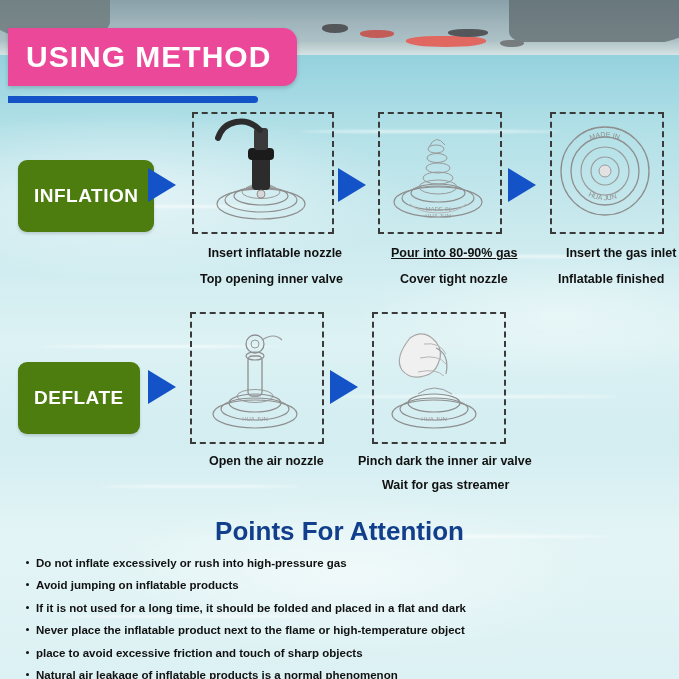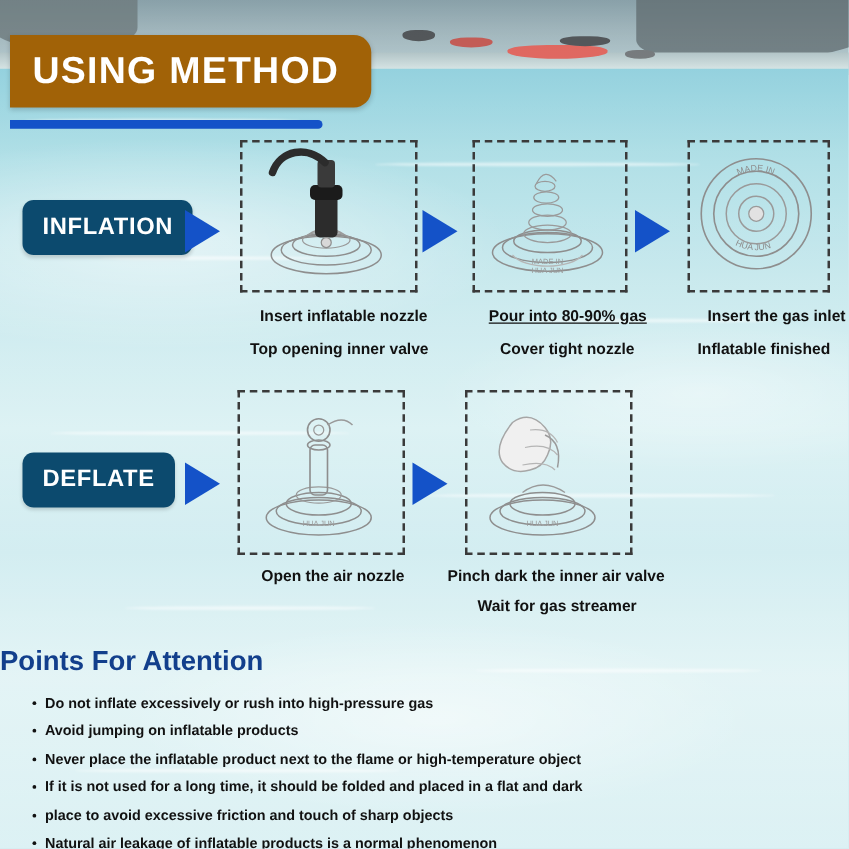--- a/index.html
+++ b/index.html
@@ -79,46 +79,46 @@
     position: absolute;
     left: 0; top: 0; width: 679px; height: 679px;
     background: linear-gradient(180deg, rgba(255,255,255,.18) 0%, rgba(255,255,255,.30) 45%, rgba(255,255,255,.42) 100%);
     pointer-events: none;
   }
 
   
   .title-bar {
     position: absolute;
     left: 8px; top: 28px;
-    background: #a16207;
+    background: #ec4899;
     color: #fff;
     font-size: 30px;
     font-weight: bold;
     letter-spacing: 1px;
     padding: 12px 26px 12px 18px;
     border-radius: 0 14px 14px 0;
     box-shadow: 0 2px 4px rgba(0,0,0,.18);
   }
   .title-underline {
     position: absolute;
     left: 8px; top: 96px;
     width: 250px; height: 7px;
     background: #1452c8;
     border-radius: 0 4px 4px 0;
   }
 
   
   .seclabel {
     position: absolute;
-    background: #0c4a6e;
+    background: #4d7c0f;
     color: #fff;
     font-size: 19px;
     font-weight: bold;
     letter-spacing: .5px;
-    padding: 11px 16px;
+    padding: 25px 16px;
     border-radius: 9px;
     box-shadow: 0 2px 3px rgba(0,0,0,.15);
   }
   .seclabel.inflation { left: 18px; top: 160px; }
   .seclabel.deflate   { left: 18px; top: 362px; }
 
   
   .arrow {
     position: absolute;
     width: 0; height: 0;
@@ -143,22 +143,22 @@
     font-weight: bold;
     white-space: nowrap;
     margin-left: 10px;
   }
 
   
   .attn-title {
     position: absolute;
     left: 0; top: 516px;
     width: 679px;
-    text-align: left;
-    font-size: 22px;
+    text-align: center;
+    font-size: 26px;
     font-weight: bold;
     color: #123f8c;
   }
   .attn-list {
     position: absolute;
     left: 26px; top: 556px;
     width: 630px;
   }
   .attn-item {
     font-size: 11.5px;
@@ -312,28 +312,28 @@
     <div class="attn-item">
       <span class="dot"></span>
       <span>Do not inflate excessively or rush into high-pressure gas</span>
     </div>
     <div class="attn-item">
       <span class="dot"></span>
       <span>Avoid jumping on inflatable products</span>
     </div>
     <div class="attn-item">
       <span class="dot"></span>
+      <span>If it is not used for a long time, it should be folded and placed in a flat and dark</span>
+    </div>
+    <div class="attn-item">
+      <span class="dot"></span>
       <span>Never place the inflatable product next to the flame or high-temperature object</span>
     </div>
     <div class="attn-item">
       <span class="dot"></span>
-      <span>If it is not used for a long time, it should be folded and placed in a flat and dark</span>
-    </div>
-    <div class="attn-item">
-      <span class="dot"></span>
       <span>place to avoid excessive friction and touch of sharp objects</span>
     </div>
     <div class="attn-item">
       <span class="dot"></span>
       <span>Natural air leakage of inflatable products is a normal phenomenon</span>
     </div>
   </div>
 
 </div>
 

